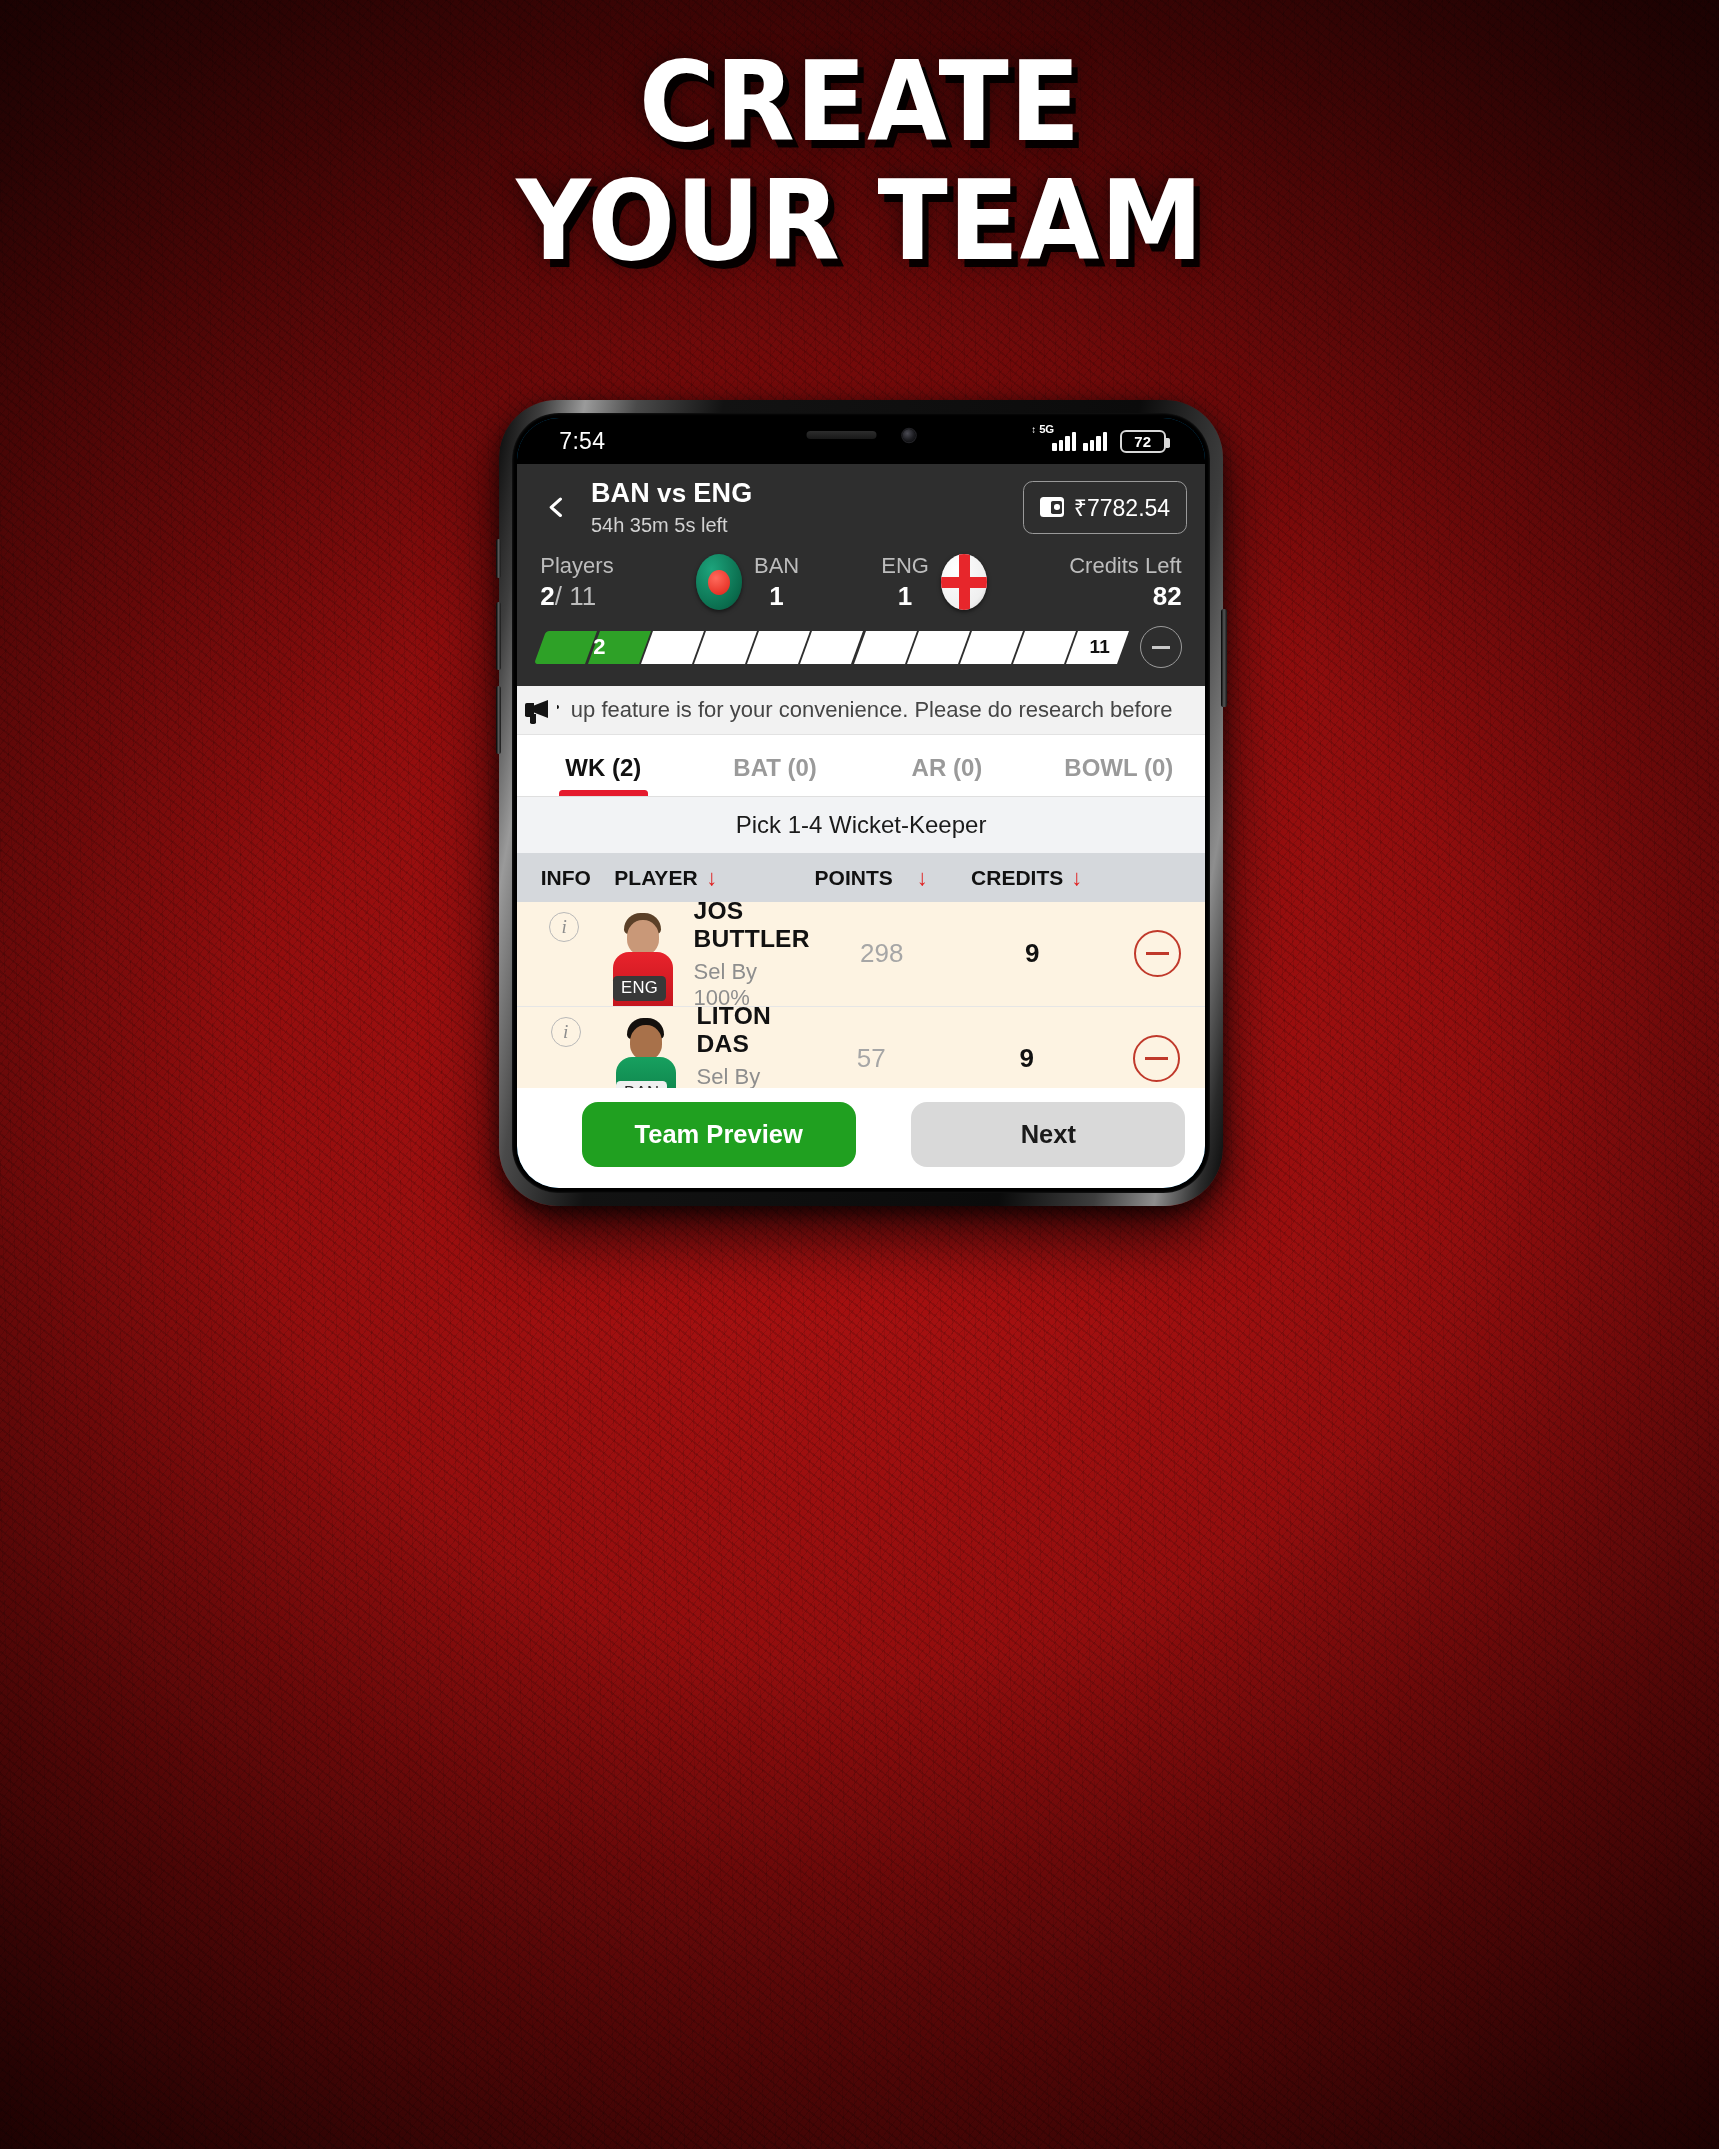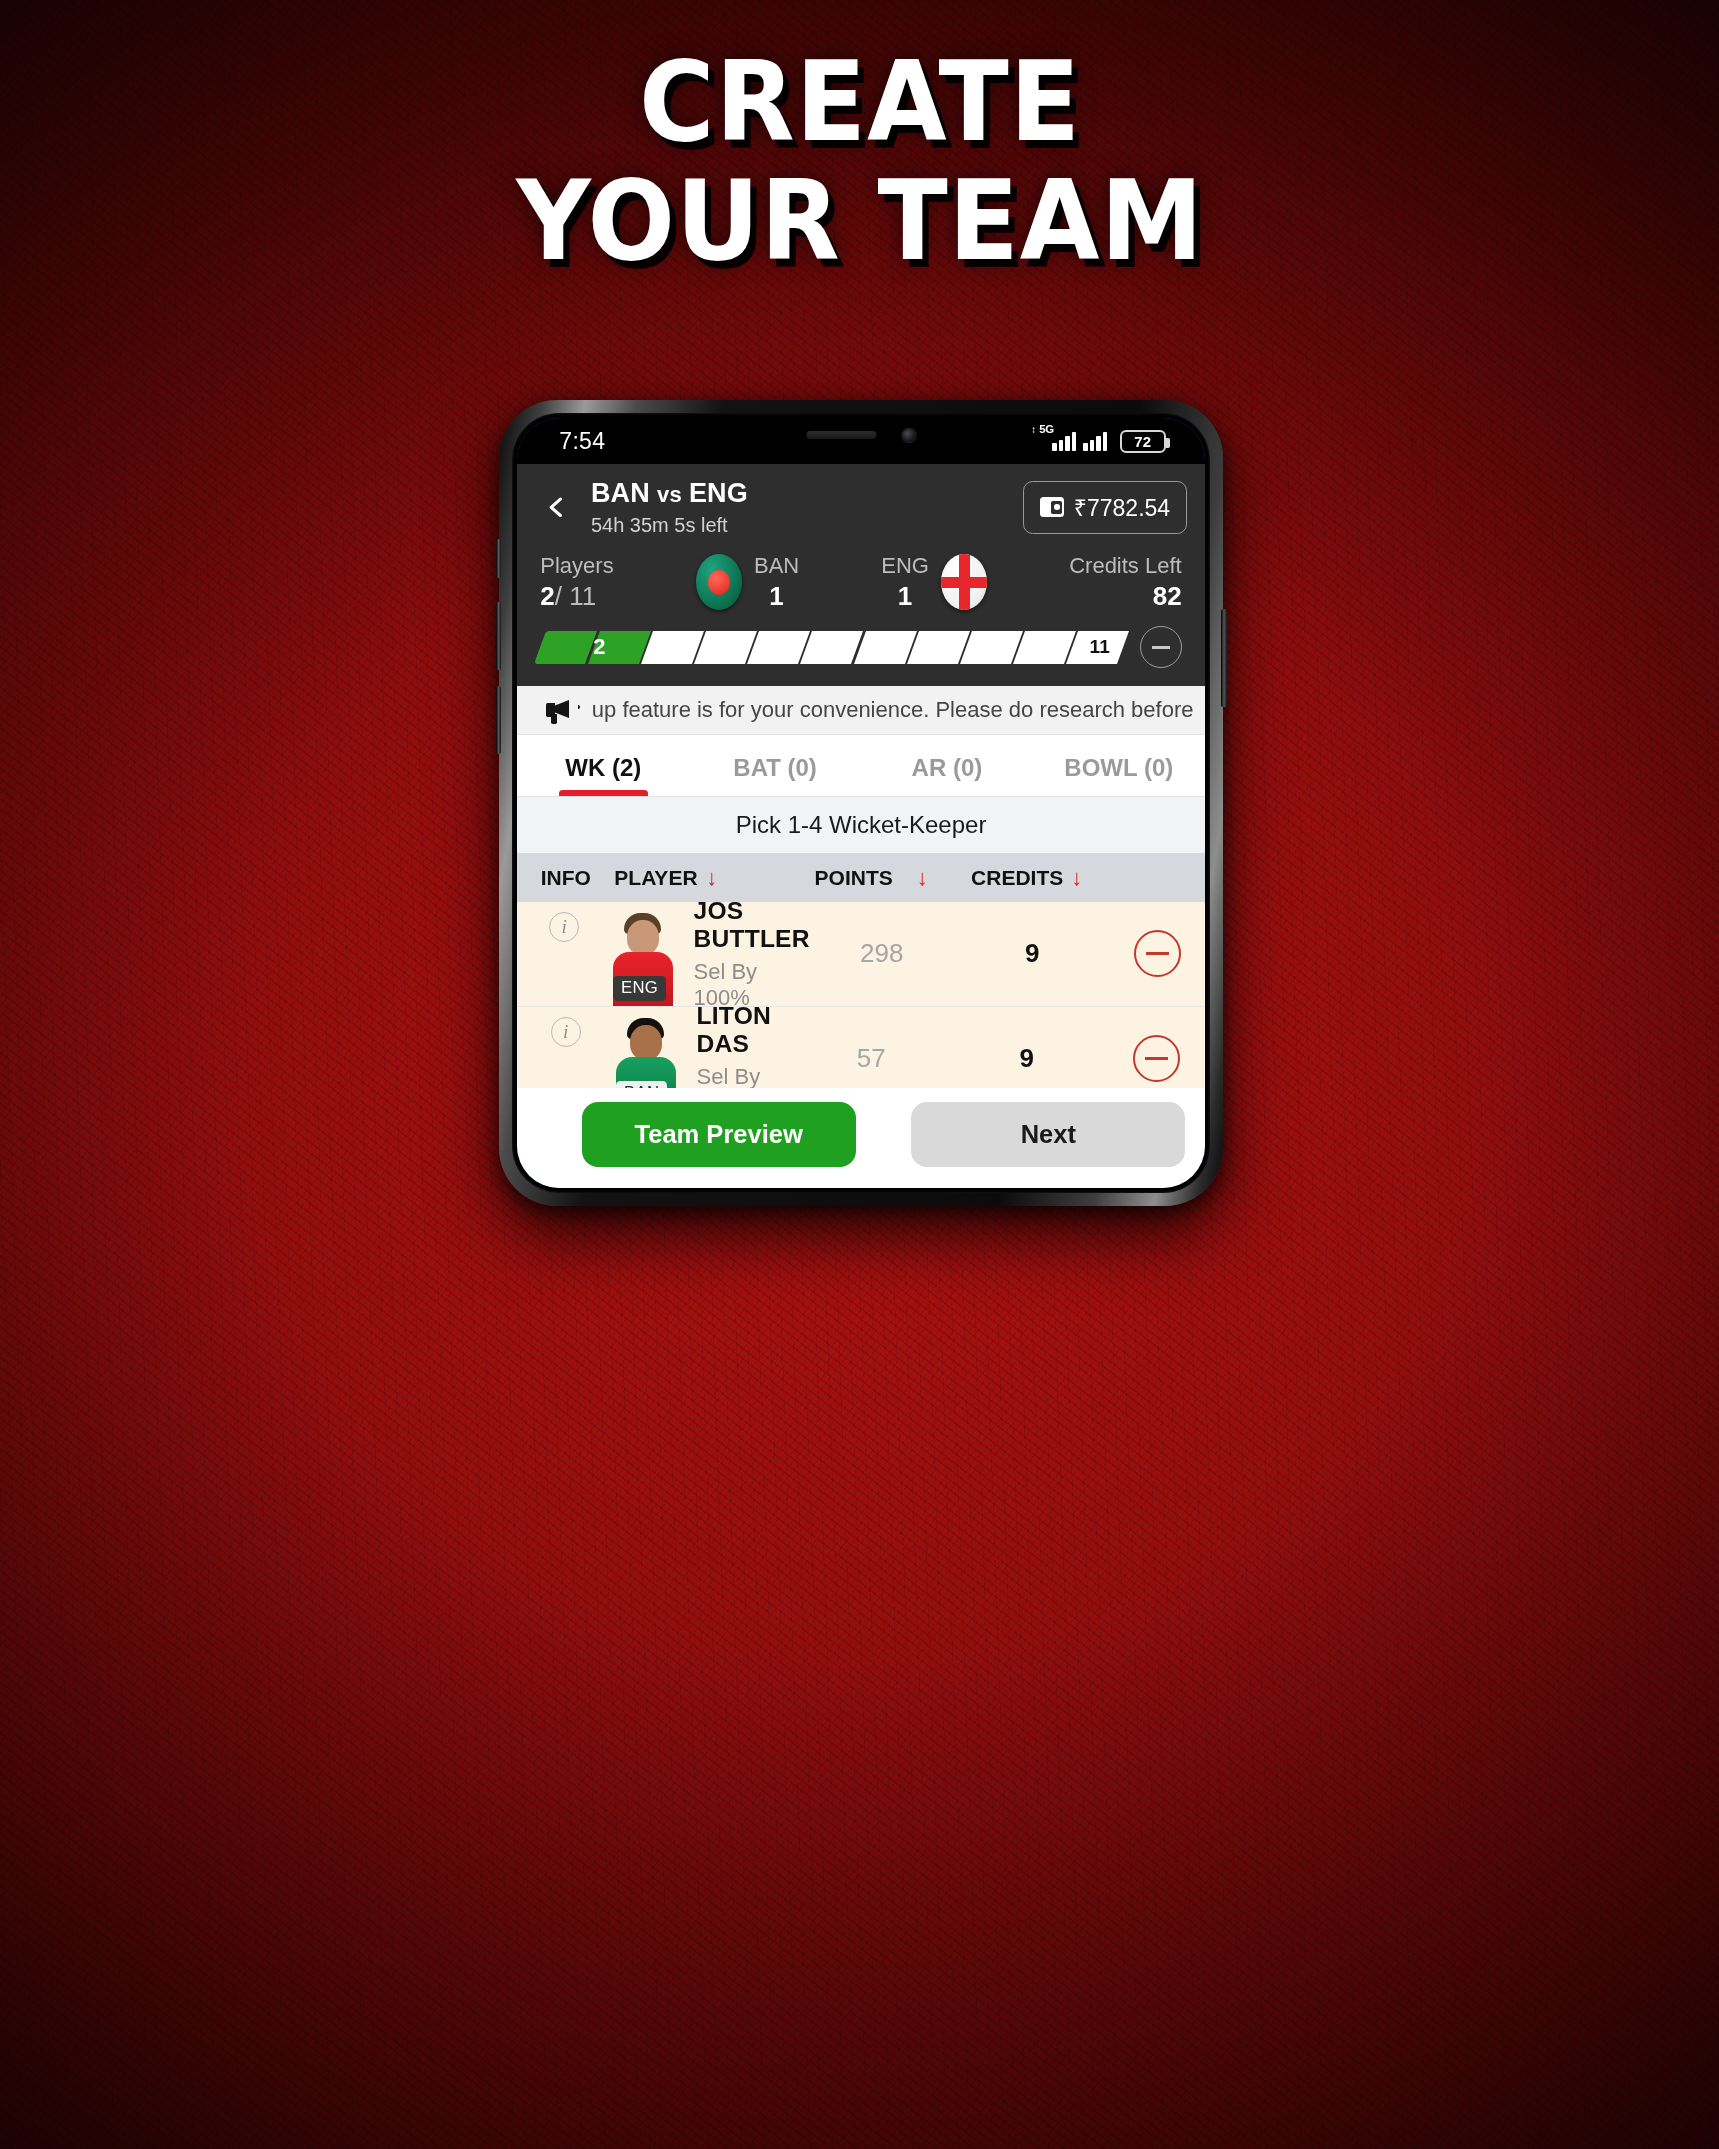--- a/index.html
+++ b/index.html
@@ -96,21 +96,21 @@
   #batt::after { content:""; position:absolute; right:-6.1px; top:6.1px; width:3.5px; height:9.7px;
                  background:#d8d8d8; border-radius:0 1.8px 1.8px 0; }
 
   
   #apphdr { background:#2e2e2e; flex:none; padding:14px 17.6px 12.3px 14px;
             display:flex; align-items:center; gap:5.3px; }
   #backbtn { width:49px; height:49px; display:flex; align-items:center; justify-content:center; flex:none; }
   #backbtn svg { width:24.6px; height:24.6px; }
   #matchinfo { flex:1; padding-left:5.3px; }
   #matchtitle { font-size:27px; font-weight:bold; color:#fff; letter-spacing:0.2px; }
-  #matchtitle .vs { font-size:22px; font-weight:bold; }
+  #matchtitle .vs { font-size:26px; font-weight:bold; }
   #timeleft { font-size:20px; color:#d2d2d2; margin-top:4.4px; }
   #wallet { border:1.8px solid #9a9a9a; border-radius:9.7px; padding:9.7px 16px;
             display:flex; align-items:center; gap:9.7px; color:#fff; font-size:23px; flex:none; }
   #walleticon { width:24px; height:20px; position:relative; flex:none; }
   #walleticon .wbody { position:absolute; inset:0; background:#fff; border-radius:3.5px; }
   #walleticon .wflap { position:absolute; right:1.8px; top:3.5px; width:11.4px; height:13px;
                        background:#2e2e2e; border-radius:1.8px; }
   #walleticon .wdot { position:absolute; right:4.4px; top:7px; width:5.3px; height:5.3px;
                       background:#fff; border-radius:50%; }
 
@@ -147,21 +147,21 @@
                 padding-left:53px; pointer-events:none; }
   #segRightNum { position:absolute; right:0; top:0; height:100%;
                 display:flex; align-items:center; color:#111; font-size:19px; font-weight:bold;
                 padding-right:16px; pointer-events:none; }
   #progminus { width:42px; height:42px; border-radius:50%; border:1.8px solid #9c9c9c;
                display:flex; align-items:center; justify-content:center; flex:none; }
   #progminus span { width:17.6px; height:2.2px; background:#c9c9c9; display:block; }
 
   
   #ticker { background:#f2f2f2; flex:none; height:49px; display:flex; align-items:center;
-            gap:10.5px; padding-left:29px; overflow:hidden; border-bottom:0.9px solid #e2e2e2; }
+            gap:10.5px; padding-left:8px; overflow:hidden; border-bottom:0.9px solid #e2e2e2; }
   #megaphone { width:35px; height:30px; position:relative; flex:none; }
   #megaphone .horn { position:absolute; left:0; top:5.3px; width:0; height:0;
       border-top:9.7px solid transparent; border-bottom:9.7px solid transparent; border-right:23px solid #141414; }
   #megaphone .blk { position:absolute; left:0; top:8px; width:8.8px; height:14px; background:#141414; border-radius:1.8px 0 0 1.8px; }
   #megaphone .hnd { position:absolute; left:4.4px; top:19.3px; width:6.1px; height:9.7px; background:#141414; border-radius:0 0 1.8px 1.8px; }
   #megaphone .w1 { position:absolute; right:1.8px; top:9.7px; width:4.4px; height:4.4px;
       border-right:2.2px solid #141414; border-radius:50%; }
   #tickertext { font-size:22px; color:#454545; white-space:nowrap; }
 
   

